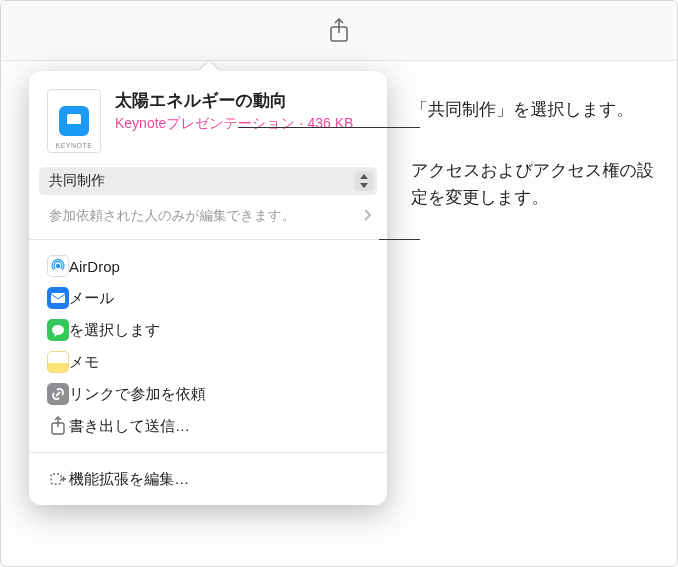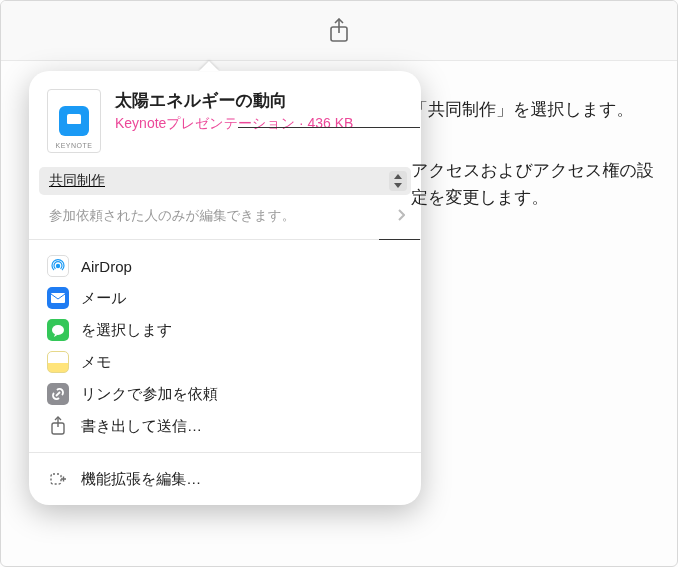--- a/index.html
+++ b/index.html
@@ -19,23 +19,23 @@
     justify-content: center;
     align-items: center;
     border-bottom: 1px solid #e8e8e8;
     background:#f9f9f9;
   }
   .share-icon svg { display:block; }
   .popover {
     position: absolute;
     left: 28px;
     top: 70px;
-    width: 392px;
+    width: 358px;
     background: #fff;
-    border-radius: 20px;
+    border-radius: 12px;
     box-shadow: 0 8px 30px rgba(0,0,0,0.25);
     padding: 14px 0 8px 0;
   }
   .popover::before {
     content:"";
     position:absolute;
     top:-10px; left:170px;
     border-left:10px solid transparent;
     border-right:10px solid transparent;
     border-bottom:10px solid #fff;
@@ -70,41 +70,40 @@
   .doc-title { font-size:17px; font-weight:700; color:#222; margin-bottom:2px;}
   .doc-meta { font-size:14px; color:#ec4899; line-height:1.3;}
   .mode-row {
     margin: 4px 10px 0 10px;
     background:#ececec;
     border-radius:5px;
     height:28px;
     display:flex; align-items:center;
     padding: 0 4px 0 10px;
     justify-content:space-between;
-    text-decoration:underline;
   }
   .mode-label { font-size:14px; color:#222;}
   .mode-arrows {
     width:18px; height:20px; background:#fff0;
     display:flex; flex-direction:column; align-items:center; justify-content:center;
     border-radius:4px; background:#d9d9d9a0;
   }
   .mode-arrows svg { display:block; }
   .perm-row {
     margin: 6px 10px 0 10px;
     height:30px;
     display:flex; align-items:center; justify-content:space-between;
     padding: 0 6px 0 10px;
     color:#999; font-size:13.5px;text-align:center;
   }
   .perm-row .chev { color:#bbb; }
   .divider { height:1px; background:#e6e6e6; margin:8px 0;}
   .share-list { padding: 2px 0; }
   .share-item {
-    display:flex; align-items:center; gap:12px;
+    display:flex; align-items:center; 
     padding: 5px 18px;
     font-size:15px; color:#222;
     cursor:default;
   }
   .share-item .icon-wrap {
     width:22px; height:22px; border-radius:5px;
     display:flex; align-items:center; justify-content:center;
     flex-shrink:0;
   }
   .icon-airdrop { background:#fff; border:1px solid #ddd;}

